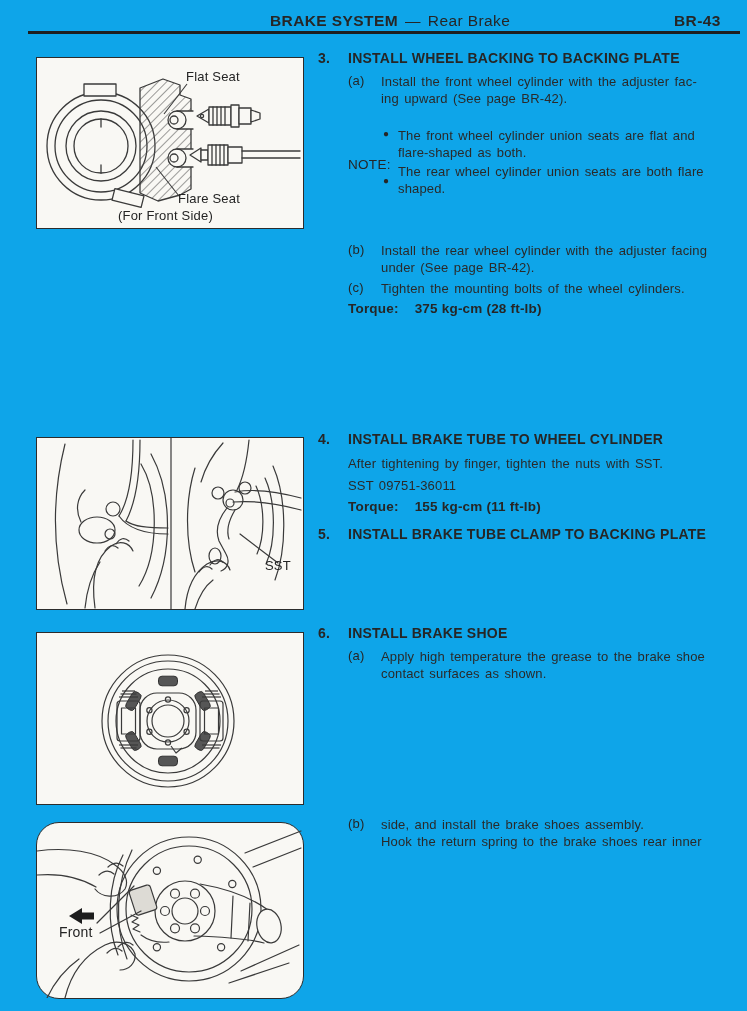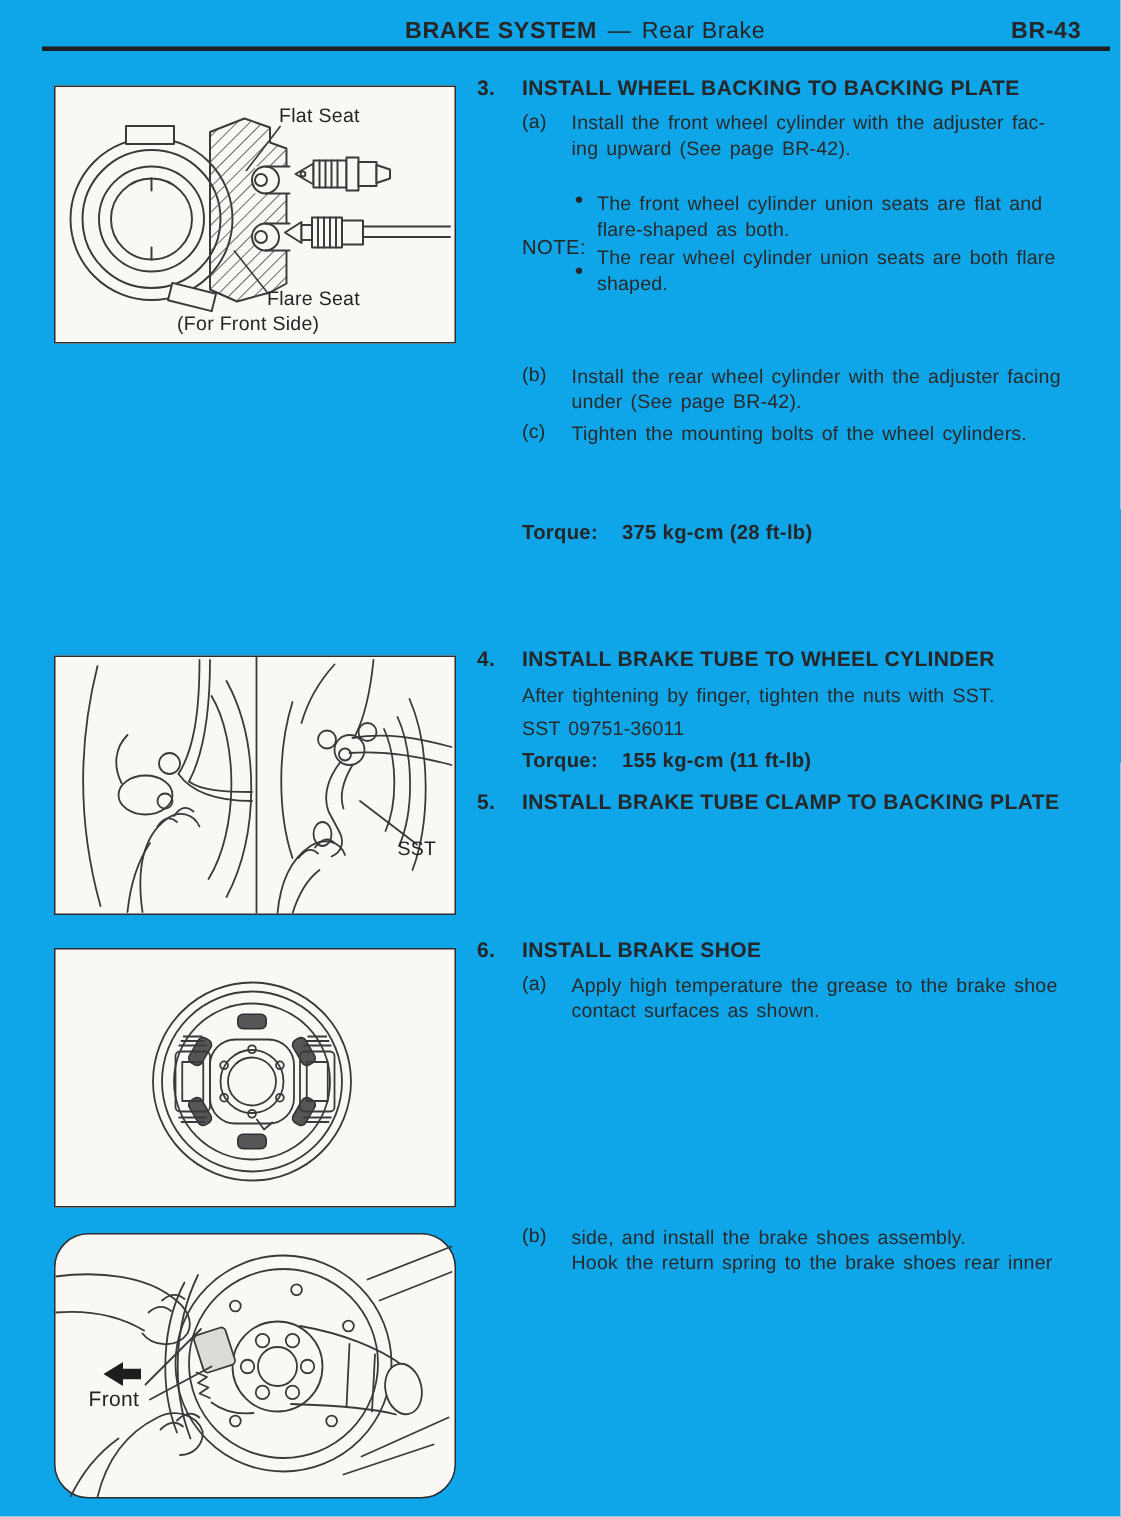--- a/index.html
+++ b/index.html
@@ -283,21 +283,21 @@
   <div class="abs body" style="left:381px;top:242px;">
     <div>Install the rear wheel cylinder with the adjuster facing</div>
     <div>under (See page BR-42).</div>
   </div>
 
   <div class="abs lbl" style="left:348px;top:280px;">(c)</div>
   <div class="abs body" style="left:381px;top:280px;">
     <div>Tighten the mounting bolts of the wheel cylinders.</div>
   </div>
 
-  <div class="abs torque" style="left:348px;top:301px;margin-top:46px;">
+  <div class="abs torque" style="left:348px;top:301px;">
     <span>Torque:</span><span class="tv">375 kg-cm (28 ft-lb)</span>
   </div>
 
   <div class="abs num" style="left:318px;top:431px;">4.</div>
   <div class="abs title" style="left:348px;top:431px;">INSTALL BRAKE TUBE TO WHEEL CYLINDER</div>
   <div class="abs body" style="left:348px;top:455px;">
     <div>After tightening by finger, tighten the nuts with SST.</div>
   </div>
   <div class="abs body" style="left:348px;top:477px;">
     <div>SST 09751-36011</div>

